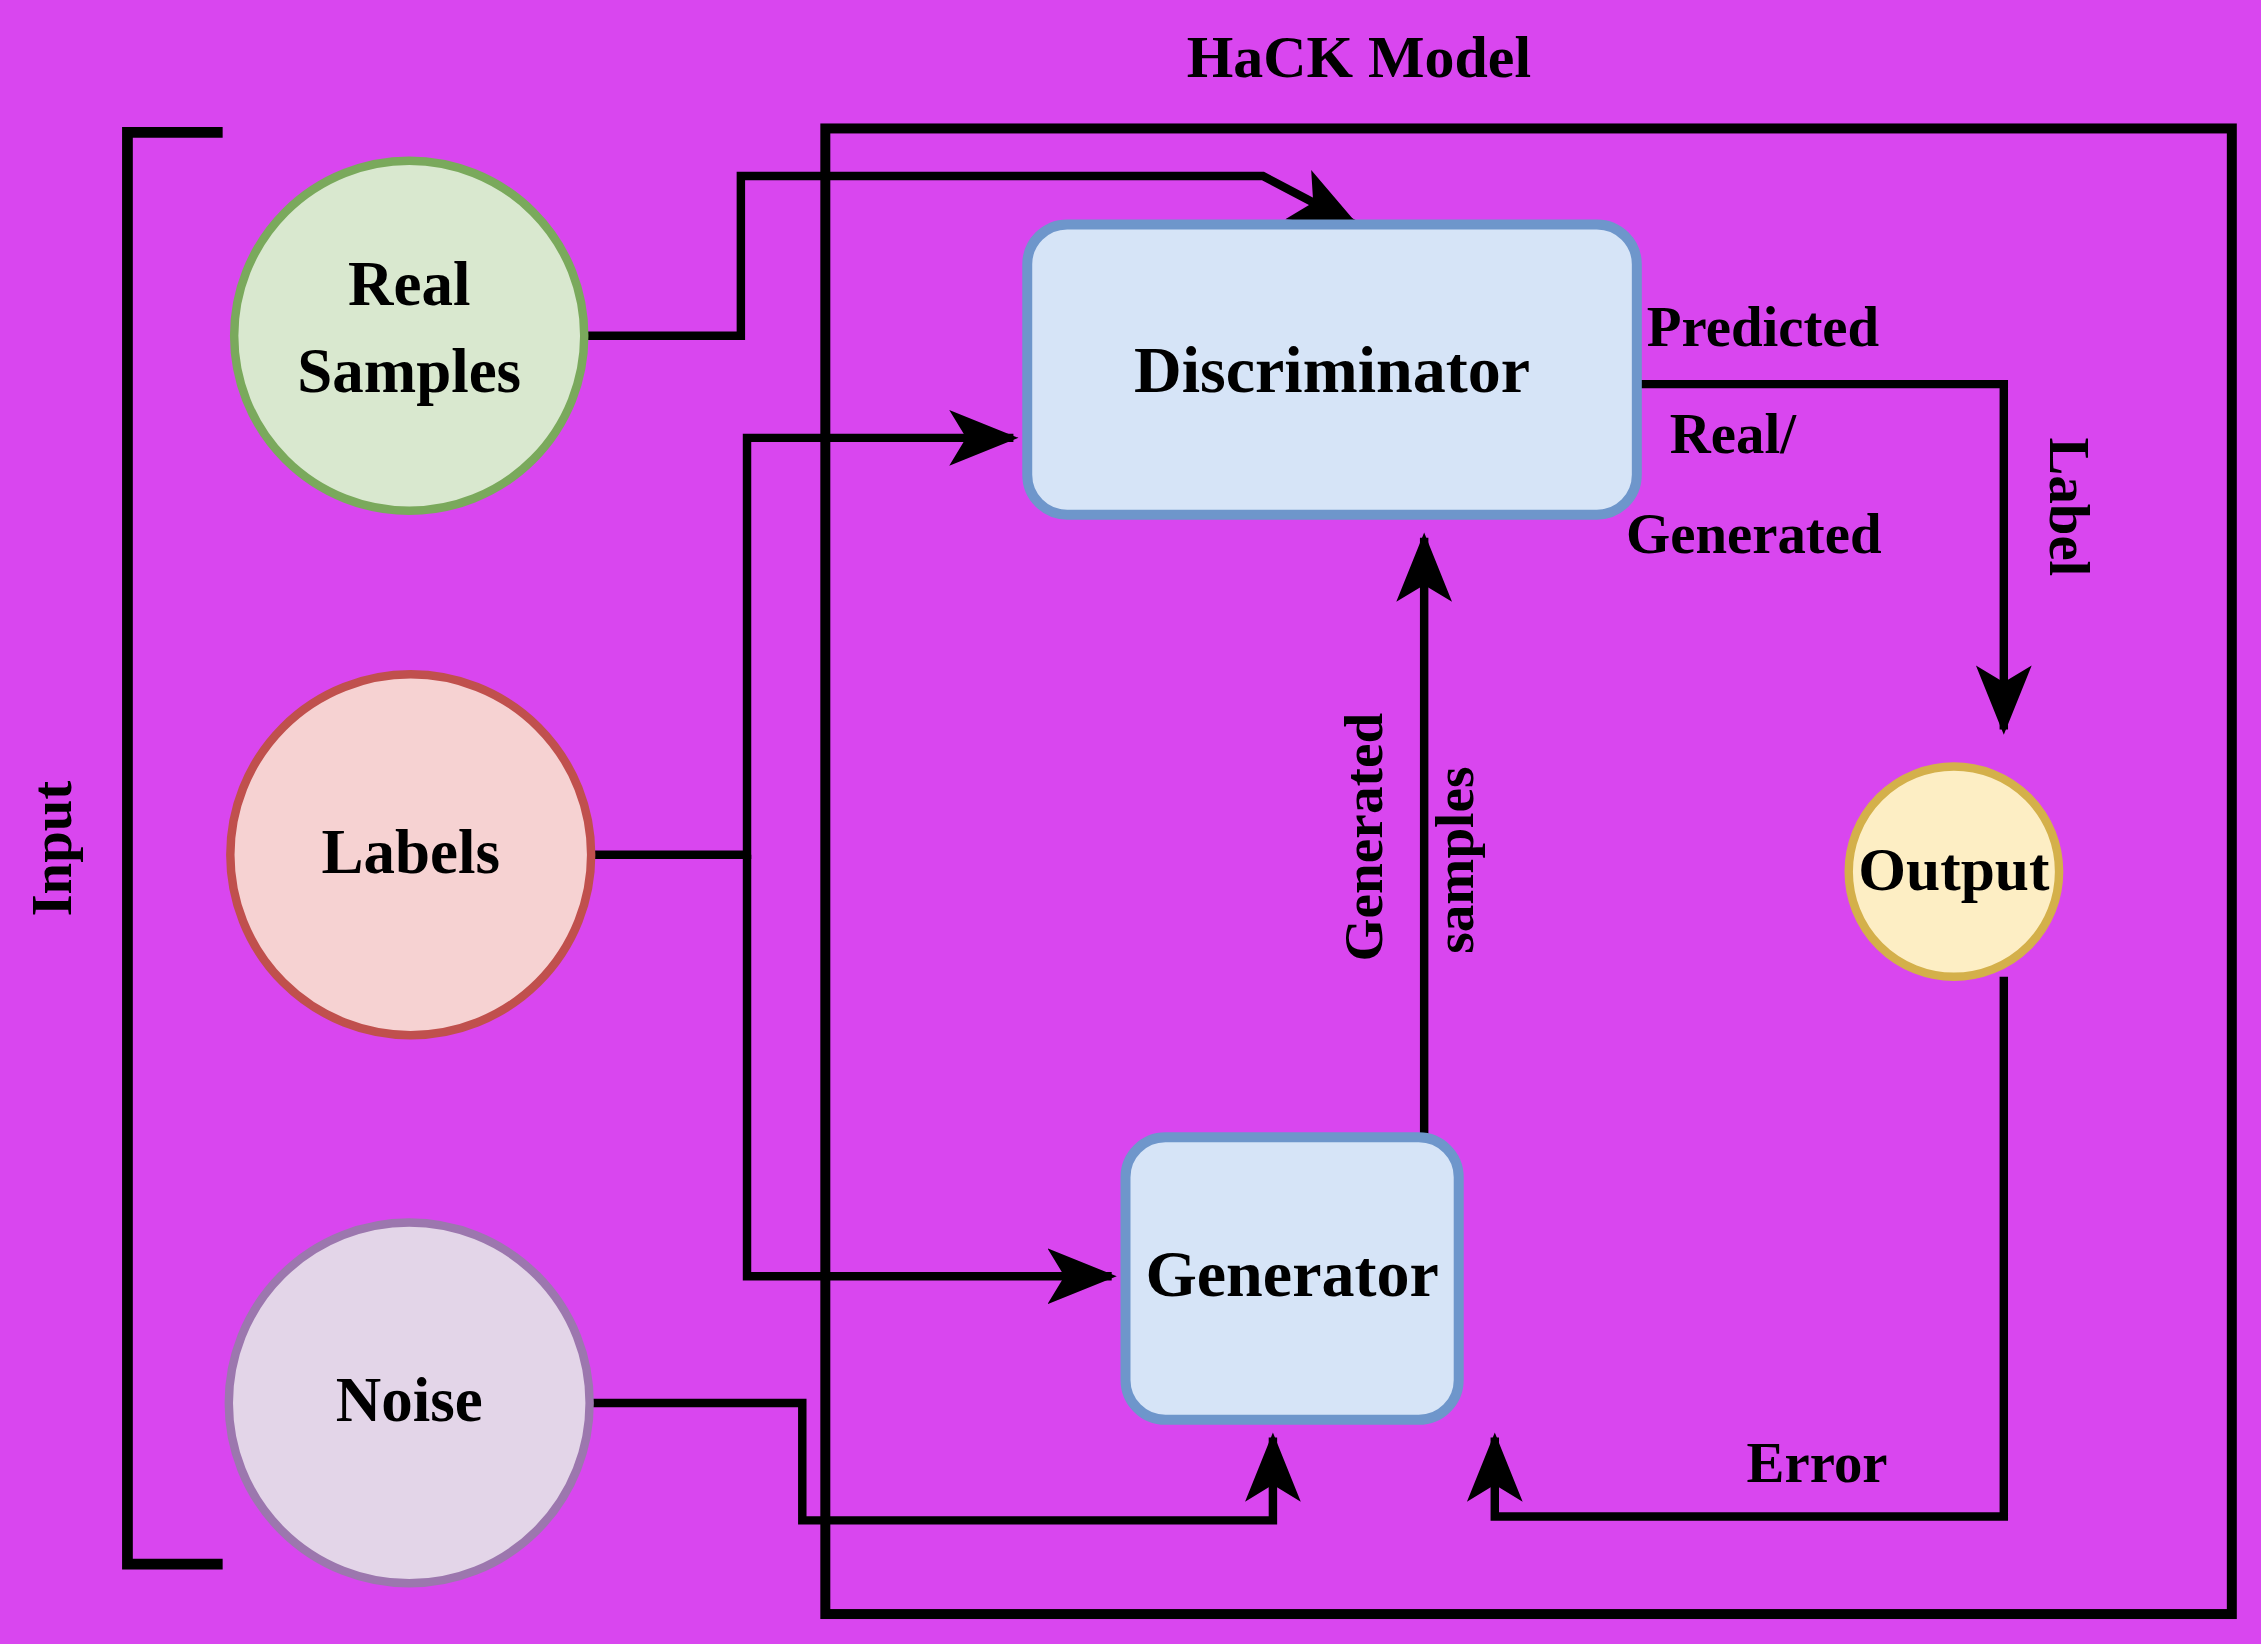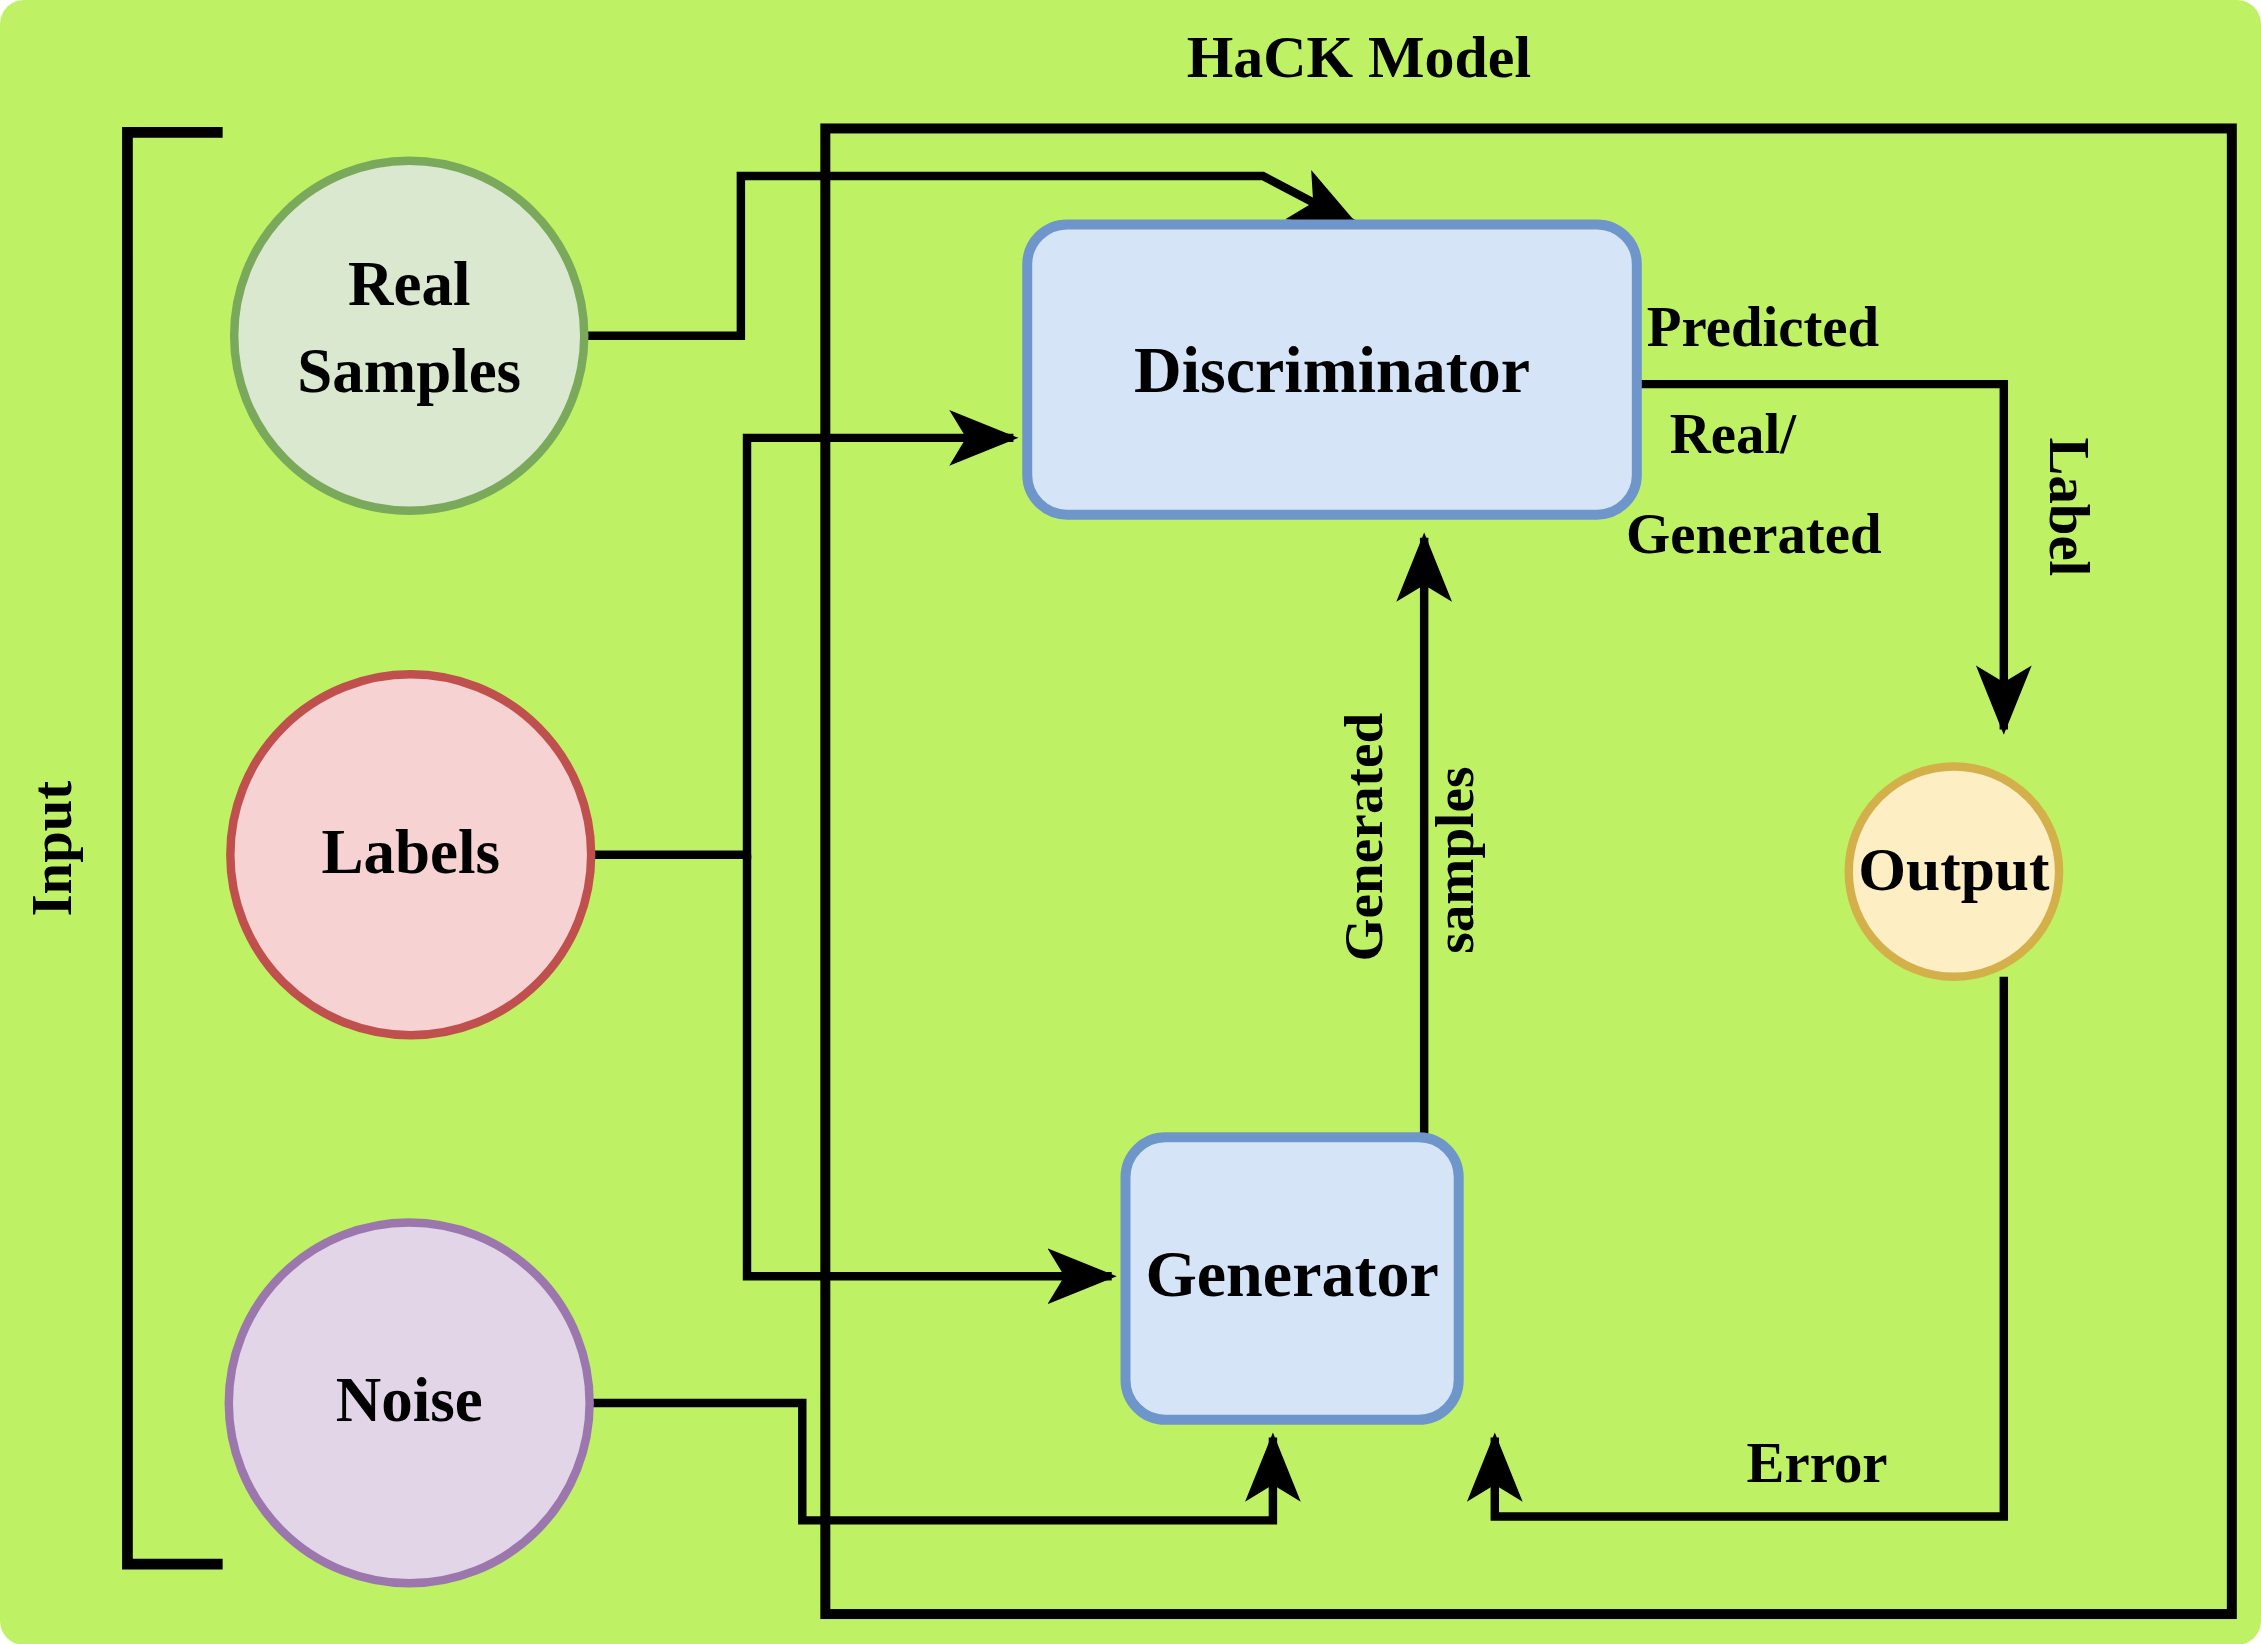--- a/index.html
+++ b/index.html
@@ -4,24 +4,23 @@
 <style>
   html, body {
     margin: 0;
     padding: 0;
     background: #ffffff;
   }
   #stage {
     position: relative;
     width: 2261px;
     height: 1645px;
-    background: #bef264;
+    background: #d946ef;
     font-family: "Liberation Serif", "DejaVu Serif", serif;
     overflow: hidden;
-    border-radius: 24px;
   }
   svg.diagram {
     position: absolute;
     left: 0;
     top: 0;
     width: 2261px;
     height: 1645px;
   }
   .node-label {
     font-family: "Liberation Serif", "DejaVu Serif", serif;

